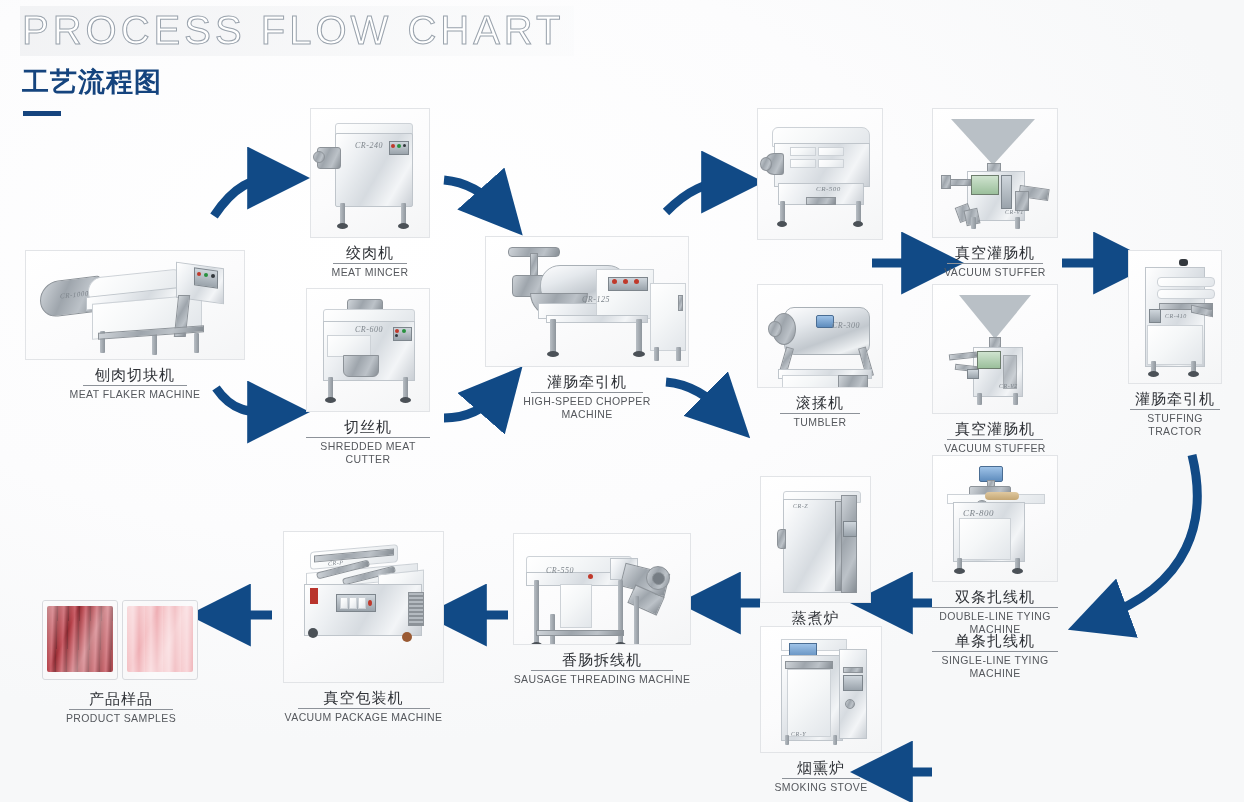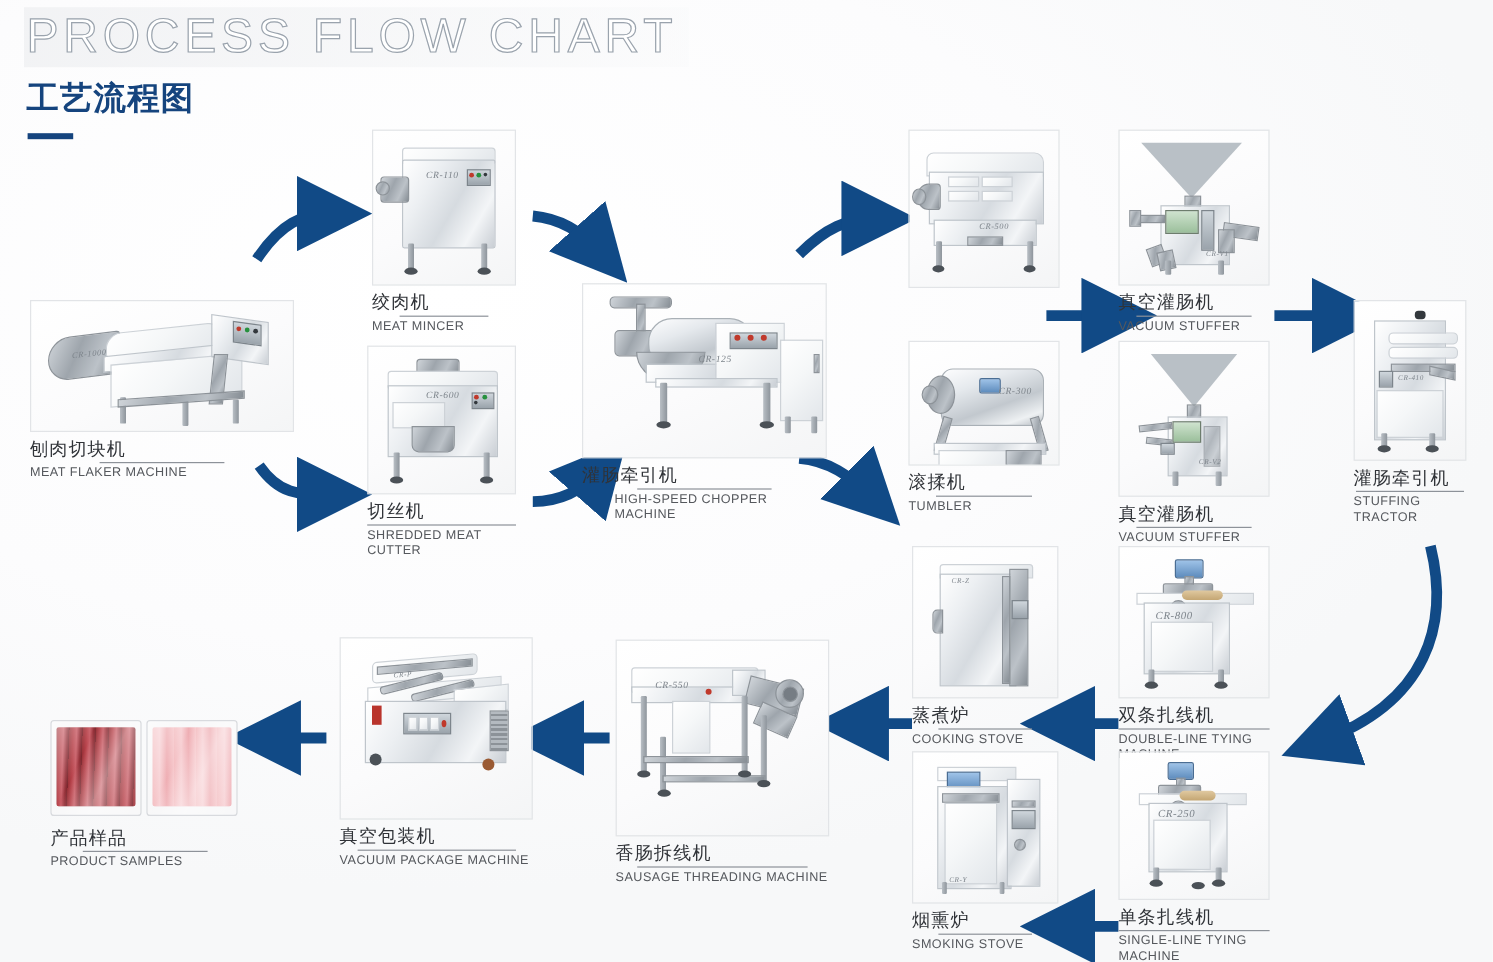--- a/index.html
+++ b/index.html
@@ -52,21 +52,21 @@
 
   
   .node { position: absolute; }
   .photo-box {
     border: 1px solid #e2e4e7;
     background: linear-gradient(155deg,#ffffff 0%, #fbfbfc 55%, #f4f5f6 100%);
     box-sizing: border-box;
     position: relative;
     overflow: hidden;
   }
-  .caption { margin-top: 6px; }
+  .caption { text-align: center; margin-top: 6px; }
   .cap-cn {
     font-size: 15px;
     color: #303338;
     letter-spacing: 1px;
     line-height: 1.15;
     font-weight: 500;
   }
   .cap-rule {
     height: 1px; background: #8d9299;
     margin: 2px auto 2px auto;
@@ -233,21 +233,21 @@
       <div class="mach metal-d" style="left:6px;top:38px;width:22px;height:20px;border-radius:3px"></div>
       <div class="mach metal-d" style="left:2px;top:42px;width:10px;height:10px;border-radius:50%"></div>
       <div class="panel" style="position:absolute;left:78px;top:32px;width:18px;height:12px"></div>
       <div class="btn-r" style="position:absolute;left:80px;top:35px;width:4px;height:4px"></div>
       <div class="btn-g" style="position:absolute;left:86px;top:35px;width:4px;height:4px"></div>
       <div class="btn-k" style="position:absolute;left:92px;top:35px;width:3px;height:3px"></div>
       <div class="leg" style="position:absolute;left:29px;top:94px;width:5px;height:22px"></div>
       <div class="leg" style="position:absolute;left:90px;top:94px;width:5px;height:22px"></div>
       <div class="foot" style="position:absolute;left:26px;top:114px;width:11px;height:6px"></div>
       <div class="foot" style="position:absolute;left:87px;top:114px;width:11px;height:6px"></div>
-      <div class="model" style="left:44px;top:32px;font-size:8px">CR-110</div>
+      <div class="model" style="left:44px;top:32px;font-size:8px">CR-240</div>
     </div>
     <div class="caption">
       <div class="cap-cn">绞肉机</div>
       <div class="cap-rule" style="width:74px"></div>
       <div class="cap-en">MEAT MINCER</div>
     </div>
   </div>
 
   <div class="node" style="left:306px;top:288px;width:124px">
     <div class="photo-box" style="height:124px">
@@ -267,21 +267,21 @@
       <div class="model" style="left:48px;top:36px;font-size:8px">CR-600</div>
     </div>
     <div class="caption">
       <div class="cap-cn">切丝机</div>
       <div class="cap-rule" style="width:124px"></div>
       <div class="cap-en">SHREDDED MEAT CUTTER</div>
     </div>
   </div>
 
   <div class="node" style="left:485px;top:236px;width:204px">
-    <div class="photo-box" style="height:146px">
+    <div class="photo-box" style="height:131px">
       <div class="mach metal-d" style="left:22px;top:10px;width:50px;height:8px;border-radius:4px"></div>
       <div class="mach metal-d" style="left:44px;top:16px;width:6px;height:24px"></div>
       <div class="mach metal-d" style="left:26px;top:38px;width:34px;height:20px;border-radius:4px"></div>
       <div class="drum" style="position:absolute;left:54px;top:28px;width:86px;height:40px;border-radius:20px"></div>
       <div class="mach metal-d" style="left:44px;top:56px;width:56px;height:22px;border-radius:0 0 28px 28px"></div>
       <div class="mach metal" style="left:52px;top:66px;width:104px;height:14px"></div>
       <div class="mach metal-l" style="left:110px;top:32px;width:56px;height:48px"></div>
       <div class="panel" style="position:absolute;left:122px;top:40px;width:38px;height:12px"></div>
       <div class="btn-r" style="position:absolute;left:126px;top:42px;width:5px;height:5px"></div>
       <div class="btn-r" style="position:absolute;left:137px;top:42px;width:5px;height:5px"></div>
@@ -432,44 +432,28 @@
       <div class="model" style="left:30px;top:52px;font-size:9px">CR-800</div>
     </div>
     <div class="caption">
       <div class="cap-cn">双条扎线机</div>
       <div class="cap-rule" style="width:126px"></div>
       <div class="cap-en">DOUBLE-LINE TYING MACHINE</div>
     </div>
   </div>
 
   <div class="node" style="left:932px;top:626px;width:126px">
-    <div class="photo-box" style="height:124px">
-      <div class="screen-b" style="position:absolute;left:40px;top:8px;width:20px;height:13px;border-radius:2px"></div>
-      <div class="mach metal-d" style="left:47px;top:21px;width:6px;height:8px"></div>
-      <div class="mach metal-d" style="left:32px;top:27px;width:34px;height:10px;border-radius:2px"></div>
-      <div class="mach metal-l" style="left:16px;top:34px;width:88px;height:8px"></div>
-      <div style="position:absolute;left:50px;top:32px;width:30px;height:8px;background:linear-gradient(180deg,#e0c9a0,#c4a673);border-radius:4px"></div>
-      <div class="mach metal-d" style="left:42px;top:40px;width:12px;height:12px;border-radius:50%"></div>
-      <div class="mach metal" style="left:24px;top:42px;width:64px;height:56px"></div>
-      <div class="mach metal-l" style="left:28px;top:56px;width:46px;height:40px"></div>
-      <div class="leg" style="position:absolute;left:28px;top:96px;width:5px;height:14px"></div>
-      <div class="leg" style="position:absolute;left:80px;top:96px;width:5px;height:14px"></div>
-      <div class="foot" style="position:absolute;left:25px;top:106px;width:11px;height:6px"></div>
-      <div class="foot" style="position:absolute;left:77px;top:106px;width:11px;height:6px"></div>
-      <div class="foot" style="position:absolute;left:60px;top:108px;width:11px;height:6px"></div>
-      <div class="model" style="left:32px;top:46px;font-size:9px">CR-250</div>
-    </div>
     <div class="caption">
       <div class="cap-cn">单条扎线机</div>
       <div class="cap-rule" style="width:126px"></div>
       <div class="cap-en">SINGLE-LINE TYING MACHINE</div>
     </div>
   </div>
 
-  <div class="node" style="left:760px;top:455px;width:122px">
+  <div class="node" style="left:760px;top:476px;width:111px">
     <div class="photo-box" style="height:127px">
       <div class="mach metal-l" style="left:22px;top:14px;width:76px;height:10px;border-radius:3px 3px 0 0"></div>
       <div class="mach metal" style="left:22px;top:22px;width:62px;height:92px"></div>
       <div class="mach metal-d" style="left:80px;top:18px;width:14px;height:96px"></div>
       <div class="mach metal-d" style="left:74px;top:24px;width:5px;height:88px"></div>
       <div class="panel" style="position:absolute;left:82px;top:44px;width:12px;height:14px"></div>
       <div class="mach metal-d" style="left:16px;top:52px;width:7px;height:18px;border-radius:4px 0 0 4px"></div>
       <div class="model" style="left:32px;top:26px;font-size:6px">CR-Z</div>
     </div>
     <div class="caption">
@@ -495,21 +479,21 @@
       <div class="model" style="left:30px;top:104px;font-size:6px">CR-Y</div>
     </div>
     <div class="caption">
       <div class="cap-cn">烟熏炉</div>
       <div class="cap-rule" style="width:78px"></div>
       <div class="cap-en">SMOKING STOVE</div>
     </div>
   </div>
 
   <div class="node" style="left:513px;top:533px;width:178px">
-    <div class="photo-box" style="height:164px">
+    <div class="photo-box" style="height:112px">
       <div class="mach metal-l" style="left:12px;top:22px;width:104px;height:20px;border-radius:3px"></div>
       <div class="mach metal" style="left:12px;top:38px;width:104px;height:12px"></div>
       <div class="mach metal" style="left:96px;top:24px;width:26px;height:20px"></div>
       <div class="mach metal-d" style="left:108px;top:34px;width:44px;height:22px;transform:rotate(14deg)"></div>
       <div class="mach metal-d" style="left:132px;top:32px;width:22px;height:22px;border-radius:50%"></div>
       <div class="mach metal-d" style="left:138px;top:38px;width:11px;height:11px;border-radius:50%;background:#767d84"></div>
       <div class="mach metal-d" style="left:116px;top:56px;width:30px;height:18px;transform:rotate(24deg)"></div>
       <div class="mach metal-l" style="left:46px;top:50px;width:30px;height:42px"></div>
       <div class="leg" style="position:absolute;left:20px;top:46px;width:5px;height:66px"></div>
       <div class="leg" style="position:absolute;left:104px;top:46px;width:5px;height:66px"></div>

